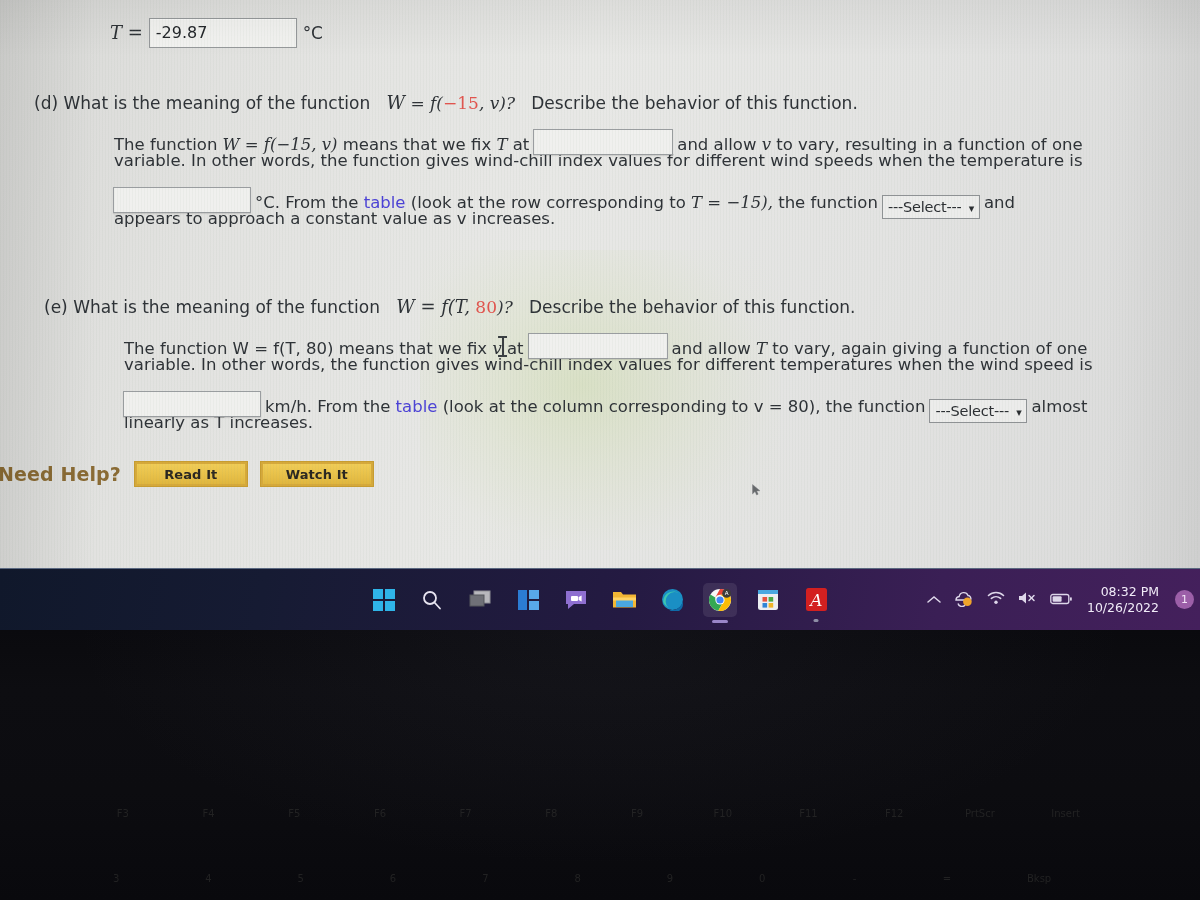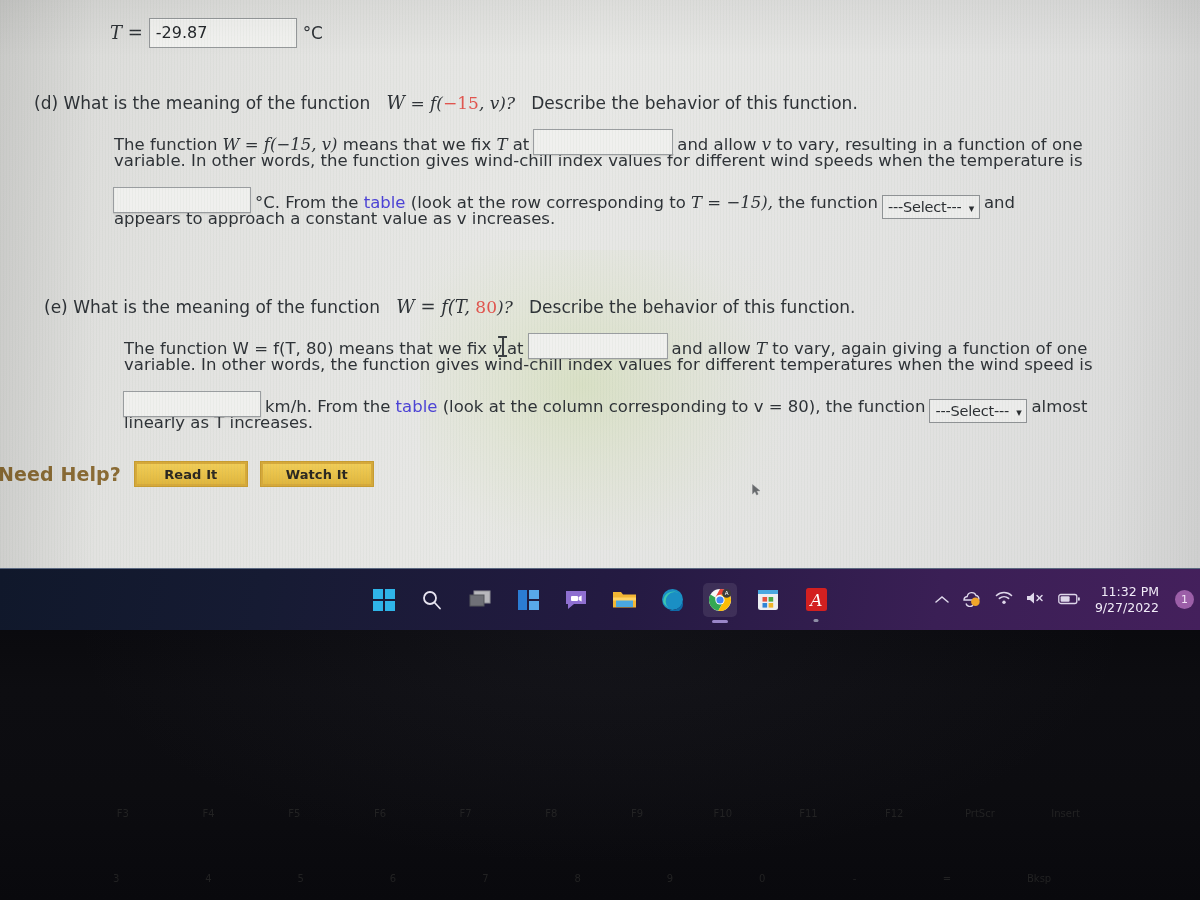--- a/index.html
+++ b/index.html
@@ -528,22 +528,22 @@
 
       <span>
         <svg width="22" height="12" viewBox="0 0 22 12">
           <rect x="0.8" y="1.5" width="18" height="9" rx="2" fill="none" stroke="#ded7ea" stroke-width="1.3"></rect>
           <rect x="2.6" y="3.3" width="9" height="5.4" rx="1" fill="#ded7ea"></rect>
           <rect x="20" y="4.3" width="1.8" height="3.5" rx="0.8" fill="#ded7ea"></rect>
         </svg>
       </span>
 
       <span id="tb-clock">
-        <span>11:32 PM</span>
-        <span>9/27/2022</span>
+        <span>08:32 PM</span>
+        <span>10/26/2022</span>
       </span>
 
       <span id="tb-badge">1</span>
     </div>
   </div>
 
   <div id="keyboard">
     <div class="kbrow kb-fn" id="fnrow">
         <div class="key" style="width: 85.7143px; margin-left: 80px;">F3</div>
         <div class="key" style="width: 85.7143px; margin-left: 0px;">F4</div>

